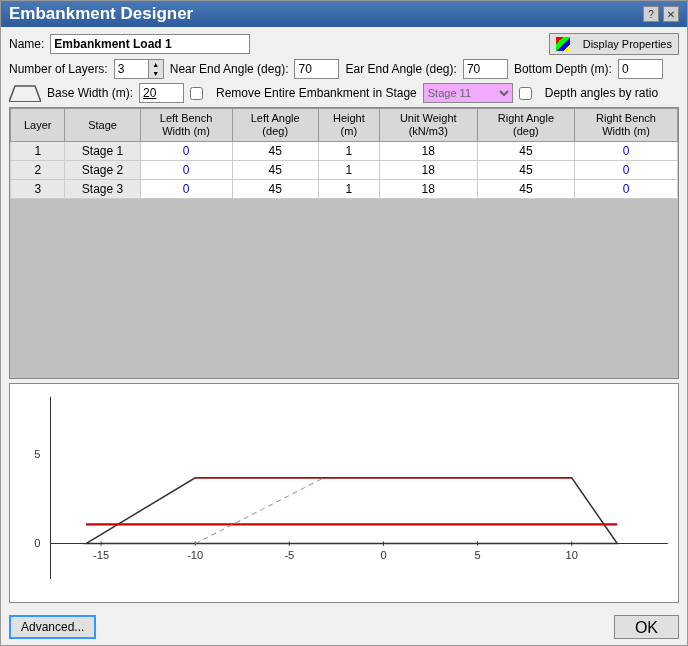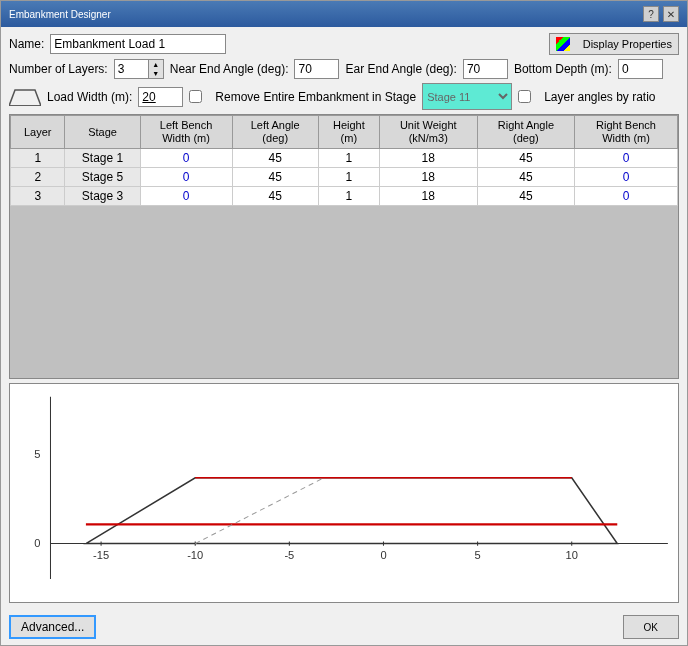--- a/index.html
+++ b/index.html
@@ -20,22 +20,22 @@
       color: white;
       padding: 4px 8px;
       display: flex;
       align-items: center;
       justify-content: space-between;
       height: 26px;
       flex-shrink: 0;
     }
 
     .title-bar-title {
-      font-size: 10px;
-      font-weight: normal;
+      font-size: 17px;
+      font-weight: bold;
       text-align: right;
     }
 
     .title-bar-controls {
       display: flex;
       gap: 4px;
     }
 
     .title-btn {
       width: 16px;
@@ -71,21 +71,22 @@
 
     input[type="text"], input[type="number"] {
       border: 1px solid #888;
       background: white;
       height: 20px;
       padding: 1px 3px;
       font-size: 12px;
     }
 
     .name-input {
-      width: 176px;
+      width: 200px;
+      font-weight: bold;
     }
 
     .display-properties-btn {
       margin-left: auto;
       background: #e0e0e0;
       border: 1px solid #888;
       padding: 2px 6px;
       font-size: 11px;
       cursor: pointer;
       display: flex;
@@ -162,23 +163,23 @@
 
     .checkbox-label {
       display: flex;
       align-items: center;
       gap: 13px;
       cursor: pointer;
     }
 
     .stage-dropdown {
       width: 90px;
-      height: 27px;
-      border: 1px solid #888;
-      background: #5eead4;
+      height: 20px;
+      border: 1px solid #888;
+      background: #f0abfc;
       font-size: 11px;
       color: #666;
     }
 
     .table-container {
       flex: 1;
       border: 1px solid #888;
       background: #c0c0c0;
       overflow: hidden;
       min-height: 140px;
@@ -255,21 +256,21 @@
 
     .ok-cancel {
       display: flex;
       gap: 6px;
     }
 
     .ok-btn, .cancel-btn {
       background: #e0e0e0;
       border: 1px solid #888;
       padding: 3px 20px;
-      font-size: 10px;
+      font-size: 16px;
       cursor: pointer;
       height: 24px;
     }
   </style>
 </head>
 <body>
 
 <div class="window">
 
   <div class="title-bar">
@@ -311,35 +312,35 @@
       <input type="text" class="depth-input" value="0" style="">
     </div>
 
     <div class="row2">
 
       <svg class="embankment-icon" viewBox="0 0 32 18">
         <polygon points="0,18 6,2 26,2 32,18" fill="none" stroke="#555" stroke-width="1.5"></polygon>
         <line x1="0" y1="18" x2="32" y2="18" stroke="#555" stroke-width="1.5"></line>
       </svg>
 
-      <span class="label">Load Width (m):</span>
+      <span class="label">Base Width (m):</span>
       <input type="text" class="base-width-input" value="20" style="">
 
       <label class="checkbox-label">
         <input type="checkbox" style="">
         <span>Remove Entire Embankment in Stage</span>
       </label>
 
       <select class="stage-dropdown">
         <option>Stage 11</option>
       </select>
 
       <label class="checkbox-label">
         <input type="checkbox" style="">
-        <span>Layer angles by ratio</span>
+        <span>Depth angles by ratio</span>
       </label>
     </div>
 
     <div class="table-container">
       <table>
         <thead>
           <tr>
             <th>Layer</th>
             <th>Stage</th>
             <th>Left Bench<br>Width (m)</th>
@@ -356,21 +357,21 @@
               <td class="row-label">Stage 1</td>
               <td class="editable-zero">0</td>
               <td>45</td>
               <td>1</td>
               <td>18</td>
               <td>45</td>
               <td class="editable-zero">0</td>
             </tr>
             <tr>
               <td class="row-label">2</td>
-              <td class="row-label">Stage 5</td>
+              <td class="row-label">Stage 2</td>
               <td class="editable-zero">0</td>
               <td>45</td>
               <td>1</td>
               <td>18</td>
               <td>45</td>
               <td class="editable-zero">0</td>
             </tr>
             <tr>
               <td class="row-label">3</td>
               <td class="row-label">Stage 3</td>

